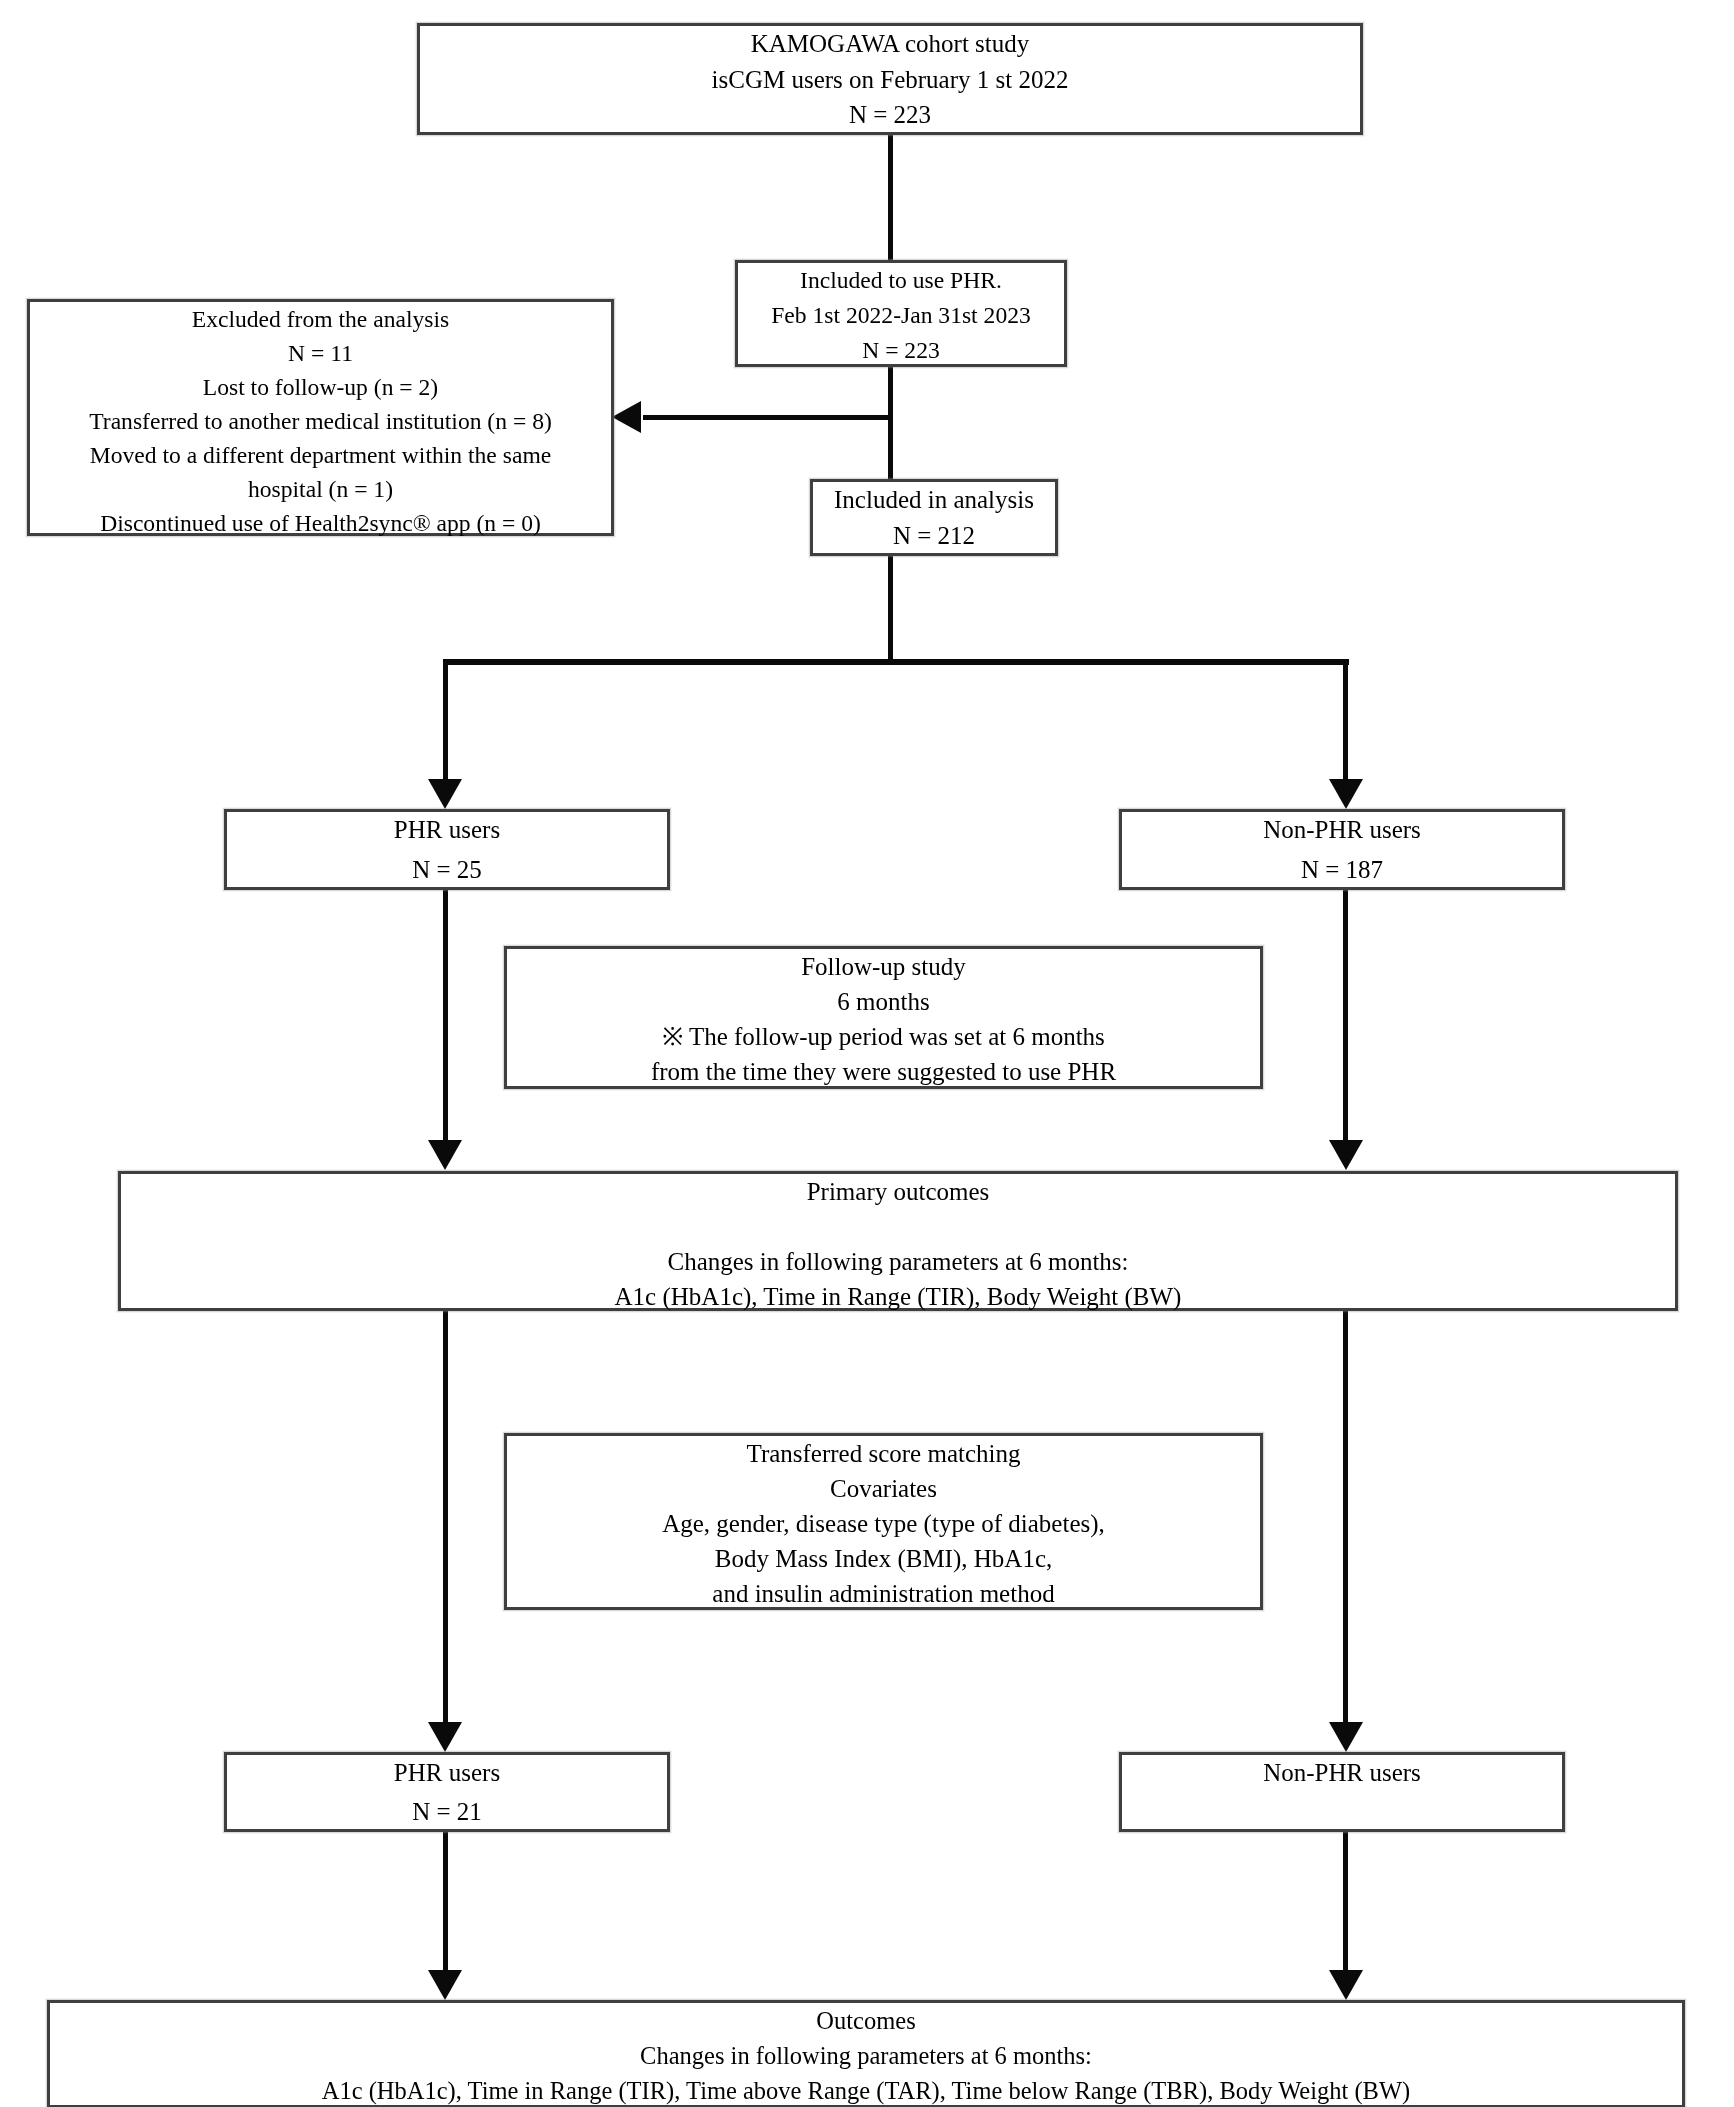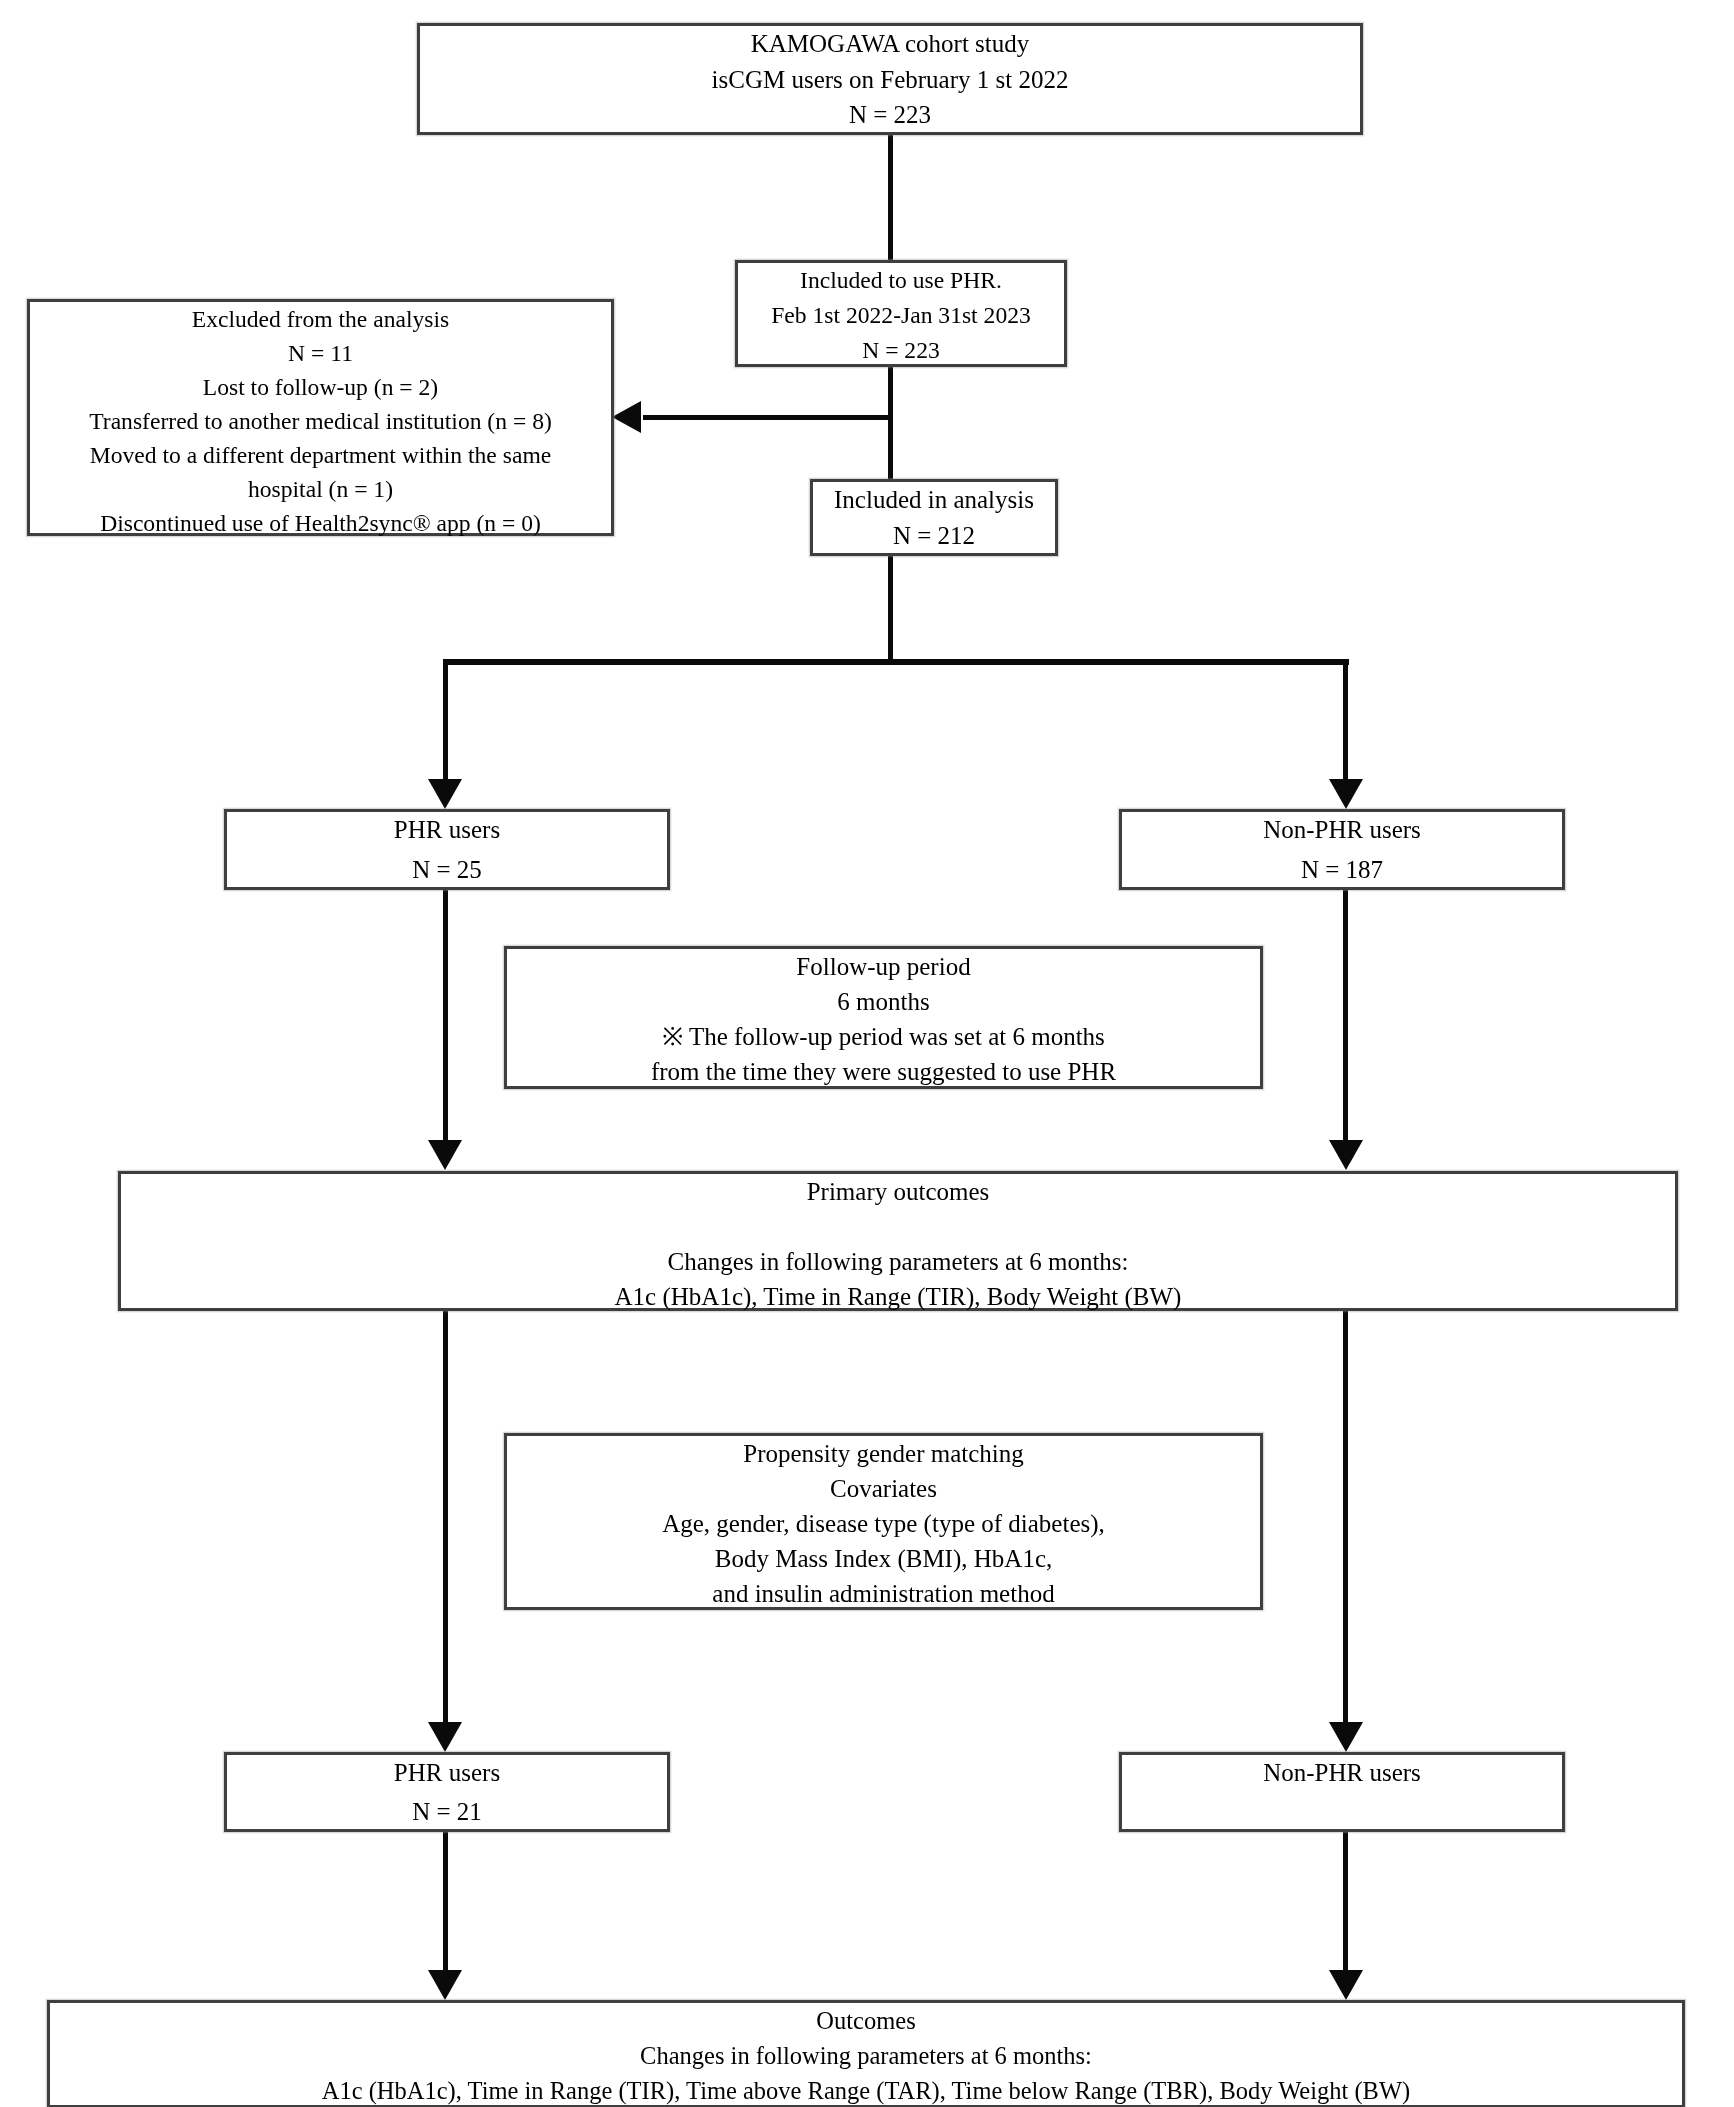--- a/index.html
+++ b/index.html
@@ -140,35 +140,35 @@
     <div class="bline">PHR users</div>
     <div class="bline">N = 25</div>
   </div>
 
   <div class="box box--nonphr1">
     <div class="bline">Non-PHR users</div>
     <div class="bline">N = 187</div>
   </div>
 
   <div class="box box--followup">
-    <div class="bline">Follow-up period</div>
+    <div class="bline">Follow-up study</div>
     <div class="bline">6 months</div>
     <div class="bline">※ The follow-up period was set at 6 months</div>
     <div class="bline">from the time they were suggested to use PHR</div>
   </div>
 
   <div class="box box--primary">
     <div class="bline">Primary outcomes</div>
     <div class="bline"></div>
     <div class="bline">Changes in following parameters at 6 months:</div>
     <div class="bline">A1c (HbA1c), Time in Range (TIR), Body Weight (BW)</div>
   </div>
 
   <div class="box box--propensity">
-    <div class="bline">Propensity gender matching</div>
+    <div class="bline">Transferred score matching</div>
     <div class="bline">Covariates</div>
     <div class="bline">Age, gender, disease type (type of diabetes),</div>
     <div class="bline">Body Mass Index (BMI), HbA1c,</div>
     <div class="bline">and insulin administration method</div>
   </div>
 
   <div class="box box--phr2">
     <div class="bline">PHR users</div>
     <div class="bline">N = 21</div>
   </div>

